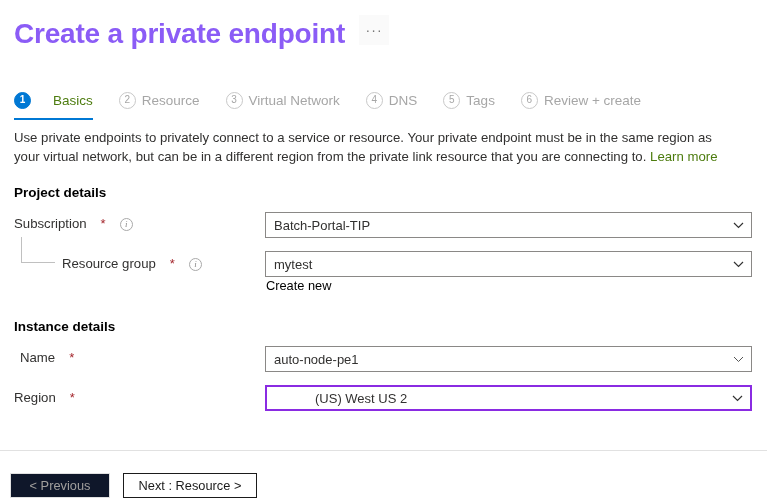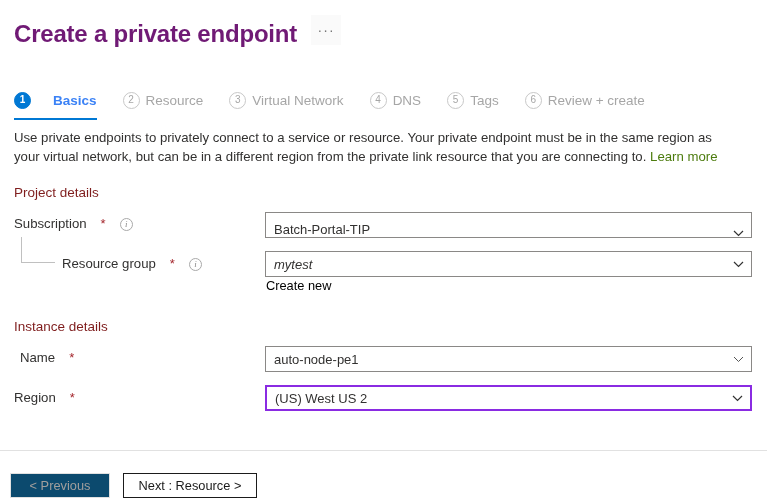--- a/index.html
+++ b/index.html
@@ -12,21 +12,21 @@
     overflow: hidden;
   }
   .page { position: relative; width: 767px; height: 503px; background:#fff; }
 
   
   .title-row {
     position: absolute; left: 14px; top: 6px;
     display: flex; align-items: center; gap: 6px;
   }
   .page-title {
-    font-size: 24px; font-weight: 600; color: #701a75;
+    font-size: 28px; font-weight: 600; color: #8b5cf6;
     letter-spacing: -0.2px; line-height: 32px; white-space: nowrap; margin-top: 12px;
   }
   .ellipsis-btn {
     width: 30px; height: 30px; margin-left: 8px; margin-top: 4px;
     background: #fafafa;
     display: flex; align-items: center; justify-content: center;
     cursor: pointer; border: none;
   }
   .ellipsis-btn span {
     font-size: 14px; color: #777; line-height: 6px; letter-spacing: 1px;
@@ -47,37 +47,37 @@
     width: 17px; height: 17px; border-radius: 50%;
     display: flex; align-items: center; justify-content: center;
     font-size: 10px; line-height: 1;
     border: 1px solid #c8c8c8; color: #a6a6a6; background: #fff;
     flex: 0 0 auto;
   }
   .tab .lbl { font-size: 13.5px; color: #a6a6a6; }
   .tab.active .num {
     background: #0078d4; border-color: #0078d4; color: #fff; font-weight: 600;
   }
-  .tab.active .lbl { color: #3b82f6; font-weight: 700; padding-left: 16px; }
+  .tab.active .lbl { color: #4d7c0f; font-weight: 400; padding-left: 16px; }
   .tab.active::after {
     content: ""; position: absolute; left: 0; right: 14px; bottom: -6px;
     height: 2px; background: #0078d4;
   }
 
   
   .desc {
     position: absolute; left: 14px; top: 128px; width: 724px;
     font-size: 13.2px; line-height: 19px; color: #323130;
   }
   .desc a { color: #4d7c0f; text-decoration: none; }
 
   
   .section-head {
     position: absolute; left: 14px;
-    font-size: 13.5px; font-weight: 400; color: #7f1d1d;
+    font-size: 13.5px; font-weight: 700; color: #000000;
   }
   #sec-project { top: 185px; }
   #sec-instance { top: 319px; }
 
   .field-label {
     position: absolute; font-size: 13.2px; color: #323130;
     display: flex; align-items: flex-end; gap: 14px; white-space: nowrap;
   }
   .req { color: #a4262c; font-size: 13px; }
   .info-icon {
@@ -95,21 +95,21 @@
     width: 34px; height: 26px;
     border-left: 1px solid #c0c0c0; border-bottom: 1px solid #c0c0c0;
   }
 
   
   .ctl {
     position: absolute; left: 265px; width: 487px; height: 26px;
     border: 1px solid #8a8886; background: #fff;
     display: flex; align-items: center;
   }
-  .ctl.focused { border: 2px solid #8a2be2; }
+  .ctl.focused { border: 2px solid #8a2be2; padding-left: 40px; }
   .ctl .val {
     flex: 1 1 auto; padding: 0 8px; font-size: 13px; color: #323130;
     white-space: nowrap; overflow: hidden; text-overflow: ellipsis;
   }
   .ctl .chev {
     width: 26px; flex: 0 0 auto;
     display: flex; align-items: center; justify-content: center;
   }
   .ctl .chev svg { display: block; }
   .link-below {
@@ -123,21 +123,21 @@
     height: 1px; background: #e1e1e1;
   }
   .btn {
     position: absolute; top: 473px; height: 25px;
     font-size: 12.8px; font-family: "Liberation Sans", sans-serif;
     display: flex; align-items: center; justify-content: center;
     cursor: pointer; background: #fff;
   }
   .btn.prev {
     left: 10px; width: 100px;
-    border: 1px solid #e1e1e1; background: #0c4a6e; color: #a19f9d;
+    border: 1px solid #e1e1e1; background: #0f172a; color: #a19f9d;
     cursor: default;
   }
   .btn.next {
     left: 123px; width: 134px;
     border: 1px solid #1b1b1b; color: #1b1b1b;
   }
 </style>
 </head>
 <body>
 
@@ -182,37 +182,37 @@
     <a href="#">Learn more</a>
   </div>
 
   <div class="section-head" id="sec-project">Project details</div>
 
   <div class="field-label" style="left:14px; top:216px;">
     <span>Subscription</span>
     <span class="req">*</span>
     <span class="info-icon">i</span>
   </div>
-  <div class="ctl" style="top:212px;align-items:flex-end;">
+  <div class="ctl" style="top:212px;">
     <span class="val">Batch-Portal-TIP</span>
     <span class="chev">
       <svg width="11" height="7" viewBox="0 0 11 7">
           <path d="M1 1l4.5 4.5L10 1" stroke="#333" stroke-width="1.2" fill="none"></path>
         </svg>
     </span>
   </div>
 
   <div class="elbow"></div>
 
   <div class="field-label" style="left:62px; top:256px;">
     <span>Resource group</span>
     <span class="req">*</span>
     <span class="info-icon">i</span>
   </div>
-  <div class="ctl" style="top:251px;font-style:italic;">
+  <div class="ctl" style="top:251px;">
     <span class="val">mytest</span>
     <span class="chev">
       <svg width="11" height="7" viewBox="0 0 11 7">
           <path d="M1 1l4.5 4.5L10 1" stroke="#333" stroke-width="1.2" fill="none"></path>
         </svg>
     </span>
   </div>
   <a class="link-below" style="top:278px;" href="#">Create new</a>
 
   <div class="section-head" id="sec-instance">Instance details</div>

